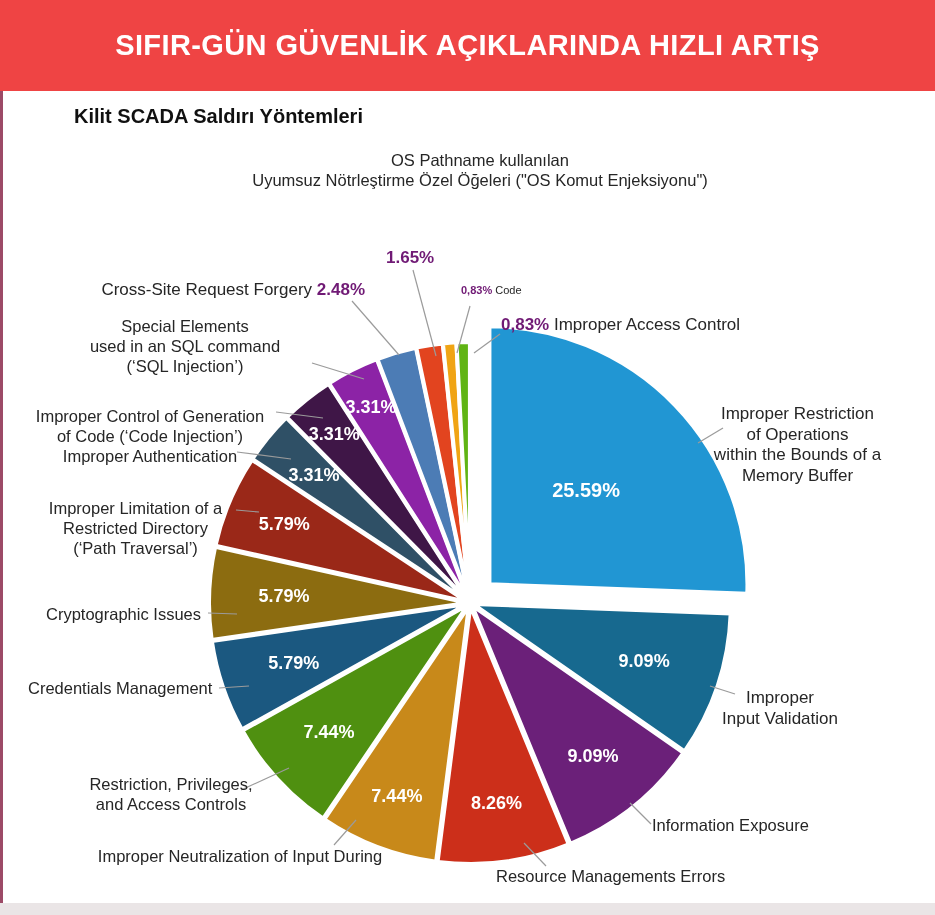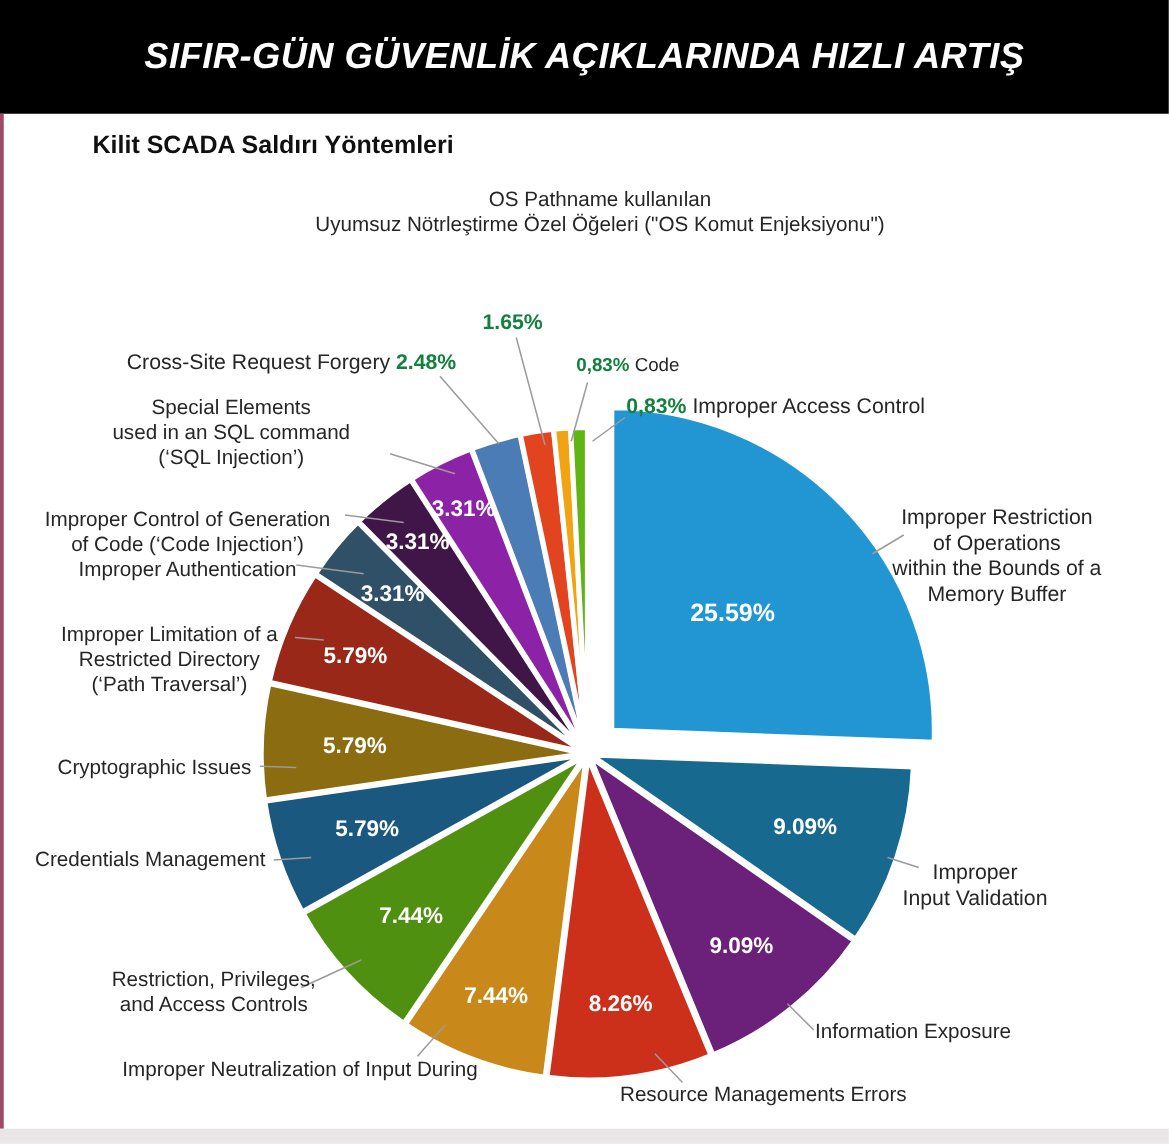--- a/index.html
+++ b/index.html
@@ -20,26 +20,26 @@
   .subtitle {
     position:absolute; left:42px; top:105px;
     font-size:20px; font-weight:bold; color:#101010;margin-left:32px;
   }
   svg.pie-svg { position:absolute; left:0; top:0; }
   .callout {
     position:absolute; color:#262626; line-height:1.22; font-size:16.5px;
     white-space:nowrap;
   }
   .callout div { white-space:nowrap; }
-  .callout b { font-weight:bold; color:#15803d; }
+  .callout b { font-weight:bold; color:#701a75; }
 </style>
 </head>
 <body>
 
-<div class="header-band" style="background: #000000; font-style: italic;">
+<div class="header-band" style="background: #ef4444;">
   <div class="title">SIFIR-GÜN GÜVENLİK AÇIKLARINDA HIZLI ARTIŞ</div>
 </div>
 
 <div class="left-strip" style="background: rgb(156, 74, 103);"></div>
 <div class="footer-strip" style="background: rgb(234, 229, 230);"></div>
 
 <div class="subtitle">Kilit SCADA Saldırı Yöntemleri</div>
 
 <svg class="pie-svg" id="pieSvg" width="935" height="915" viewBox="0 0 935 915">
     <path d="M 489.4424589367828 584.2652517900157 L 489.4424589367828 326.26525179001567 A 258 258 0 0 1 747.265201798252 593.827326010015 Z" fill="#2196D3" stroke="#ffffff" stroke-width="4" stroke-linejoin="round"></path>
@@ -88,21 +88,21 @@
     <line x1="698" y1="443" x2="723" y2="428" stroke="#9B9B9B" stroke-width="1.2"></line>
   </svg>
 
 <div id="callouts">
     <div class="callout" style="left: 130px; top: 150px; width: 700px; text-align: center;">
       <div>OS Pathname kullanılan</div>
       <div>Uyumsuz Nötrleştirme Özel Öğeleri ("OS Komut Enjeksiyonu")</div>
     </div>
     <div class="callout" style="left: 386px; top: 248px; font-size: 17px;"><b>1.65%</b></div>
     <div class="callout" style="left: 60px; top: 280px; width: 305px; text-align: right; font-size: 17px;"><span>Cross-Site Request Forgery </span><b>2.48%</b></div>
-    <div class="callout" style="left: 461px; top: 284px; font-size: 15px;"><b>0,83%</b><span> Code</span></div>
+    <div class="callout" style="left: 461px; top: 284px; font-size: 11px;"><b>0,83%</b><span> Code</span></div>
     <div class="callout" style="left: 501px; top: 315px; font-size: 17px;"><b>0,83%</b><span> Improper Access Control</span></div>
     <div class="callout" style="left: 690px; top: 404px; width: 215px; text-align: center; font-size: 17px;">
       <div>Improper Restriction</div>
       <div>of Operations</div>
       <div>within the Bounds of a</div>
       <div>Memory Buffer</div>
     </div>
     <div class="callout" style="left: 55px; top: 316px; width: 260px; text-align: center;">
       <div>Special Elements</div>
       <div>used in an SQL command</div>

